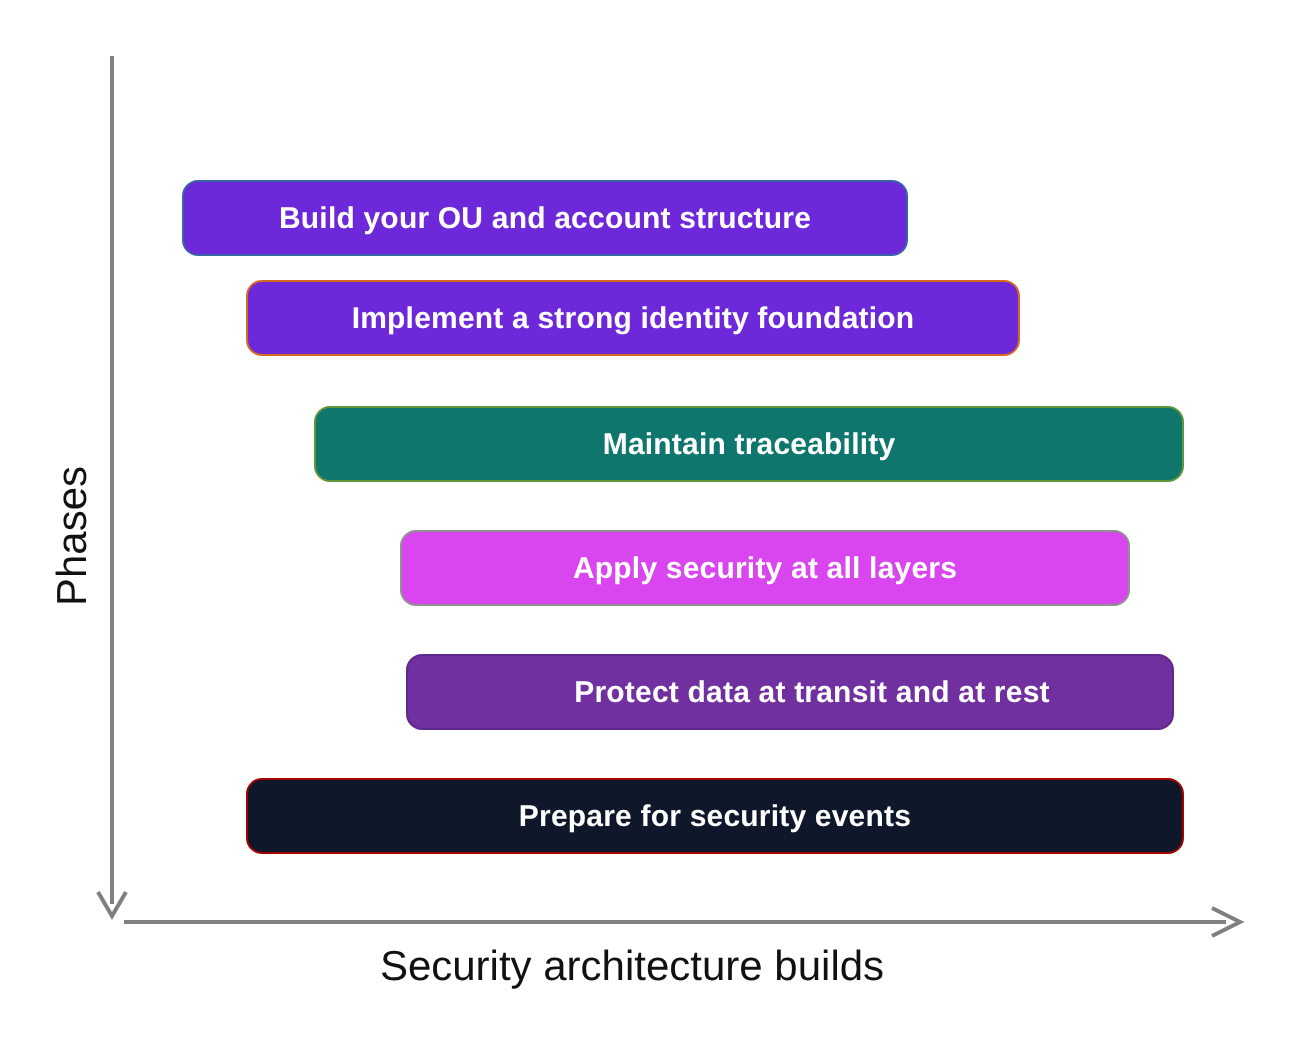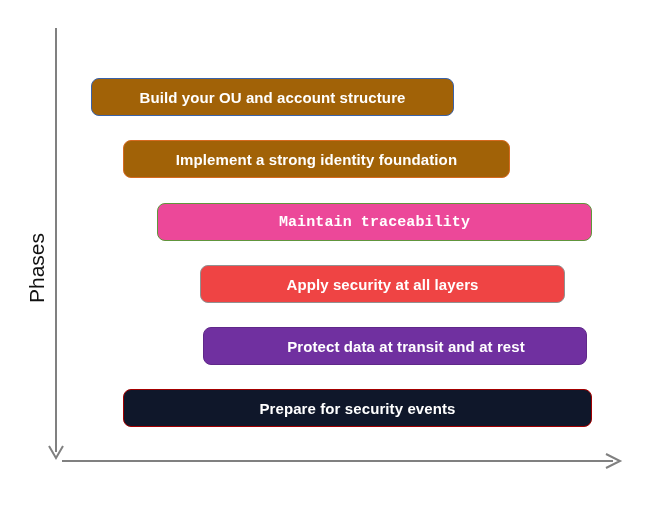--- a/index.html
+++ b/index.html
@@ -66,34 +66,35 @@
 
     <g class="axis-stroke">
       <line x1="62" y1="461" x2="613" y2="461" stroke-width="2" stroke="#808080"></line>
       <polyline points="606,454 620,461 606,468" stroke-width="2" fill="none" stroke="#808080"></polyline>
     </g>
   </svg>
 
   <div class="y-label">Phases</div>
 
   <div id="bars">
-      <div class="bar" style="left: 91px; top: 78px; width: 361px; background: #a16207; border-color: rgb(58, 98, 168);">
+      <div class="bar" style="left: 91px; top: 90px; width: 361px; background: #6d28d9; border-color: rgb(58, 98, 168);">
         <span>Build your OU and account structure</span>
       </div>
-      <div class="bar" style="left: 123px; top: 140px; width: 385px; background: #a16207; border-color: rgb(214, 106, 32);">
+      <div class="bar" style="left: 123px; top: 140px; width: 385px; background: #6d28d9; border-color: rgb(214, 106, 32);">
         <span>Implement a strong identity foundation</span>
       </div>
-      <div class="bar" style="left: 157px; top: 203px; width: 433px; background: #ec4899; border-color: rgb(96, 149, 60); font-family: Liberation Mono, monospace;">
+      <div class="bar" style="left: 157px; top: 203px; width: 433px; background: #0f766e; border-color: rgb(96, 149, 60);">
         <span>Maintain traceability</span>
       </div>
-      <div class="bar" style="left: 200px; top: 265px; width: 363px; background: #ef4444; border-color: rgb(145, 145, 145);">
+      <div class="bar" style="left: 200px; top: 265px; width: 363px; background: #d946ef; border-color: rgb(145, 145, 145);">
         <span>Apply security at all layers</span>
       </div>
       <div class="bar" style="left: 203px; top: 327px; width: 360px; background: rgb(112, 48, 160); border-color: rgb(96, 40, 137); padding-left: 22px;">
         <span>Protect data at transit and at rest</span>
       </div>
       <div class="bar" style="left: 123px; top: 389px; width: 467px; background: #0f172a; border-color: rgb(163, 0, 0);">
         <span>Prepare for security events</span>
       </div>
     </div>
 
+  <div class="x-label">Security architecture builds</div>
 
 </div>
 
 </body></html>

